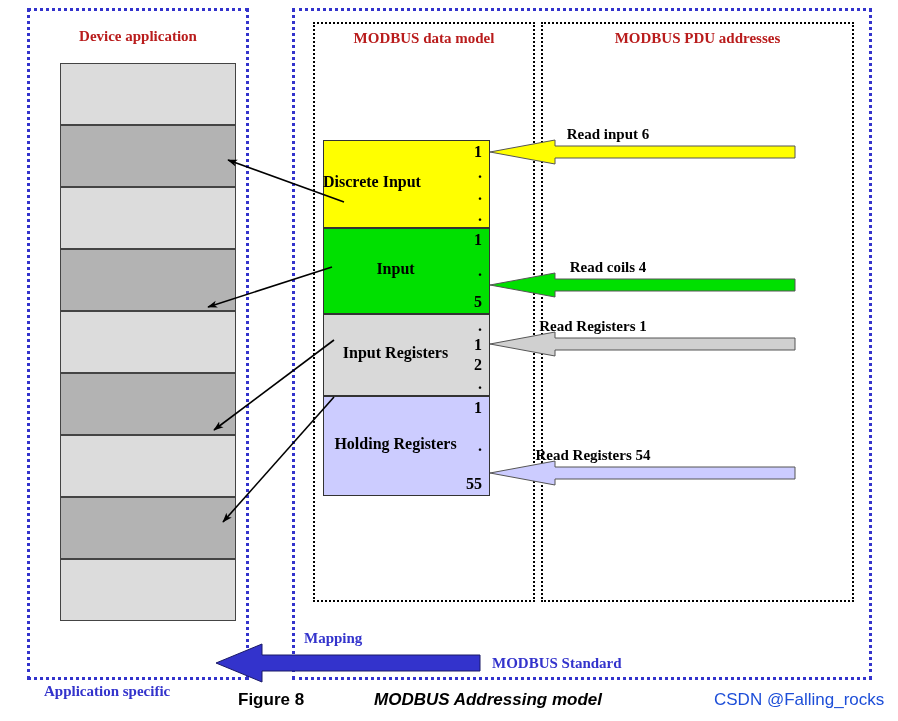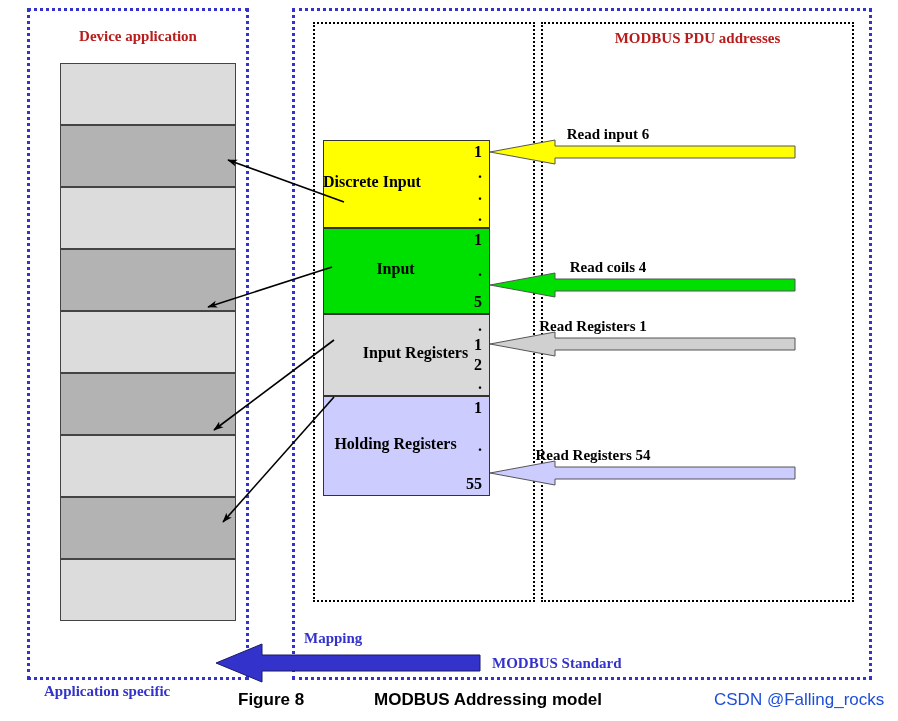--- a/index.html
+++ b/index.html
@@ -42,20 +42,21 @@
   <div class="blue-box" style="left:27px;top:8px;width:222px;height:672px;"></div>
 
   <div class="blue-box" style="left:292px;top:8px;width:580px;height:672px;"></div>
 
   <div class="black-box" style="left:313px;top:22px;width:222px;height:580px;"></div>
 
   <div class="black-box" style="left:541px;top:22px;width:313px;height:580px;"></div>
 
   <div class="hdr" style="left:27px;top:28px;width:222px;">Device application</div>
 
+  <div class="hdr" style="left:313px;top:30px;width:222px;">MODBUS data model</div>
 
   <div class="hdr" style="left:541px;top:30px;width:313px;">MODBUS PDU addresses</div>
 
   <div id="devstack">
       <div class="devbar" style="left: 60px; top: 63px; width: 176px; height: 62px; background: rgb(220, 220, 220);"></div>
       <div class="devbar" style="left: 60px; top: 125px; width: 176px; height: 62px; background: rgb(179, 179, 179);"></div>
       <div class="devbar" style="left: 60px; top: 187px; width: 176px; height: 62px; background: rgb(220, 220, 220);"></div>
       <div class="devbar" style="left: 60px; top: 249px; width: 176px; height: 62px; background: rgb(179, 179, 179);"></div>
       <div class="devbar" style="left: 60px; top: 311px; width: 176px; height: 62px; background: rgb(220, 220, 220);"></div>
       <div class="devbar" style="left: 60px; top: 373px; width: 176px; height: 62px; background: rgb(179, 179, 179);"></div>
@@ -74,21 +75,21 @@
         <div>.</div>
       </div>
       <div class="mblock" style="left: 323px; top: 228px; width: 167px; height: 86px; background: rgb(0, 224, 0);"></div>
       <div class="mlabel" style="left: 323px; width: 145px; text-align: center; top: 260px;">Input</div>
       <div class="mnum" style="left: 448px; width: 34px; top: 232px; height: 78px; display: flex; flex-direction: column; justify-content: space-between; align-items: flex-end;">
         <div>1</div>
         <div>.</div>
         <div>5</div>
       </div>
       <div class="mblock" style="left: 323px; top: 314px; width: 167px; height: 82px; background: rgb(217, 217, 217);"></div>
-      <div class="mlabel" style="left: 323px; width: 145px; text-align: center; top: 344px; margin-left: 20px;">Input Registers</div>
+      <div class="mlabel" style="left: 323px; width: 145px; text-align: center; top: 344px;">Input Registers</div>
       <div class="mnum" style="left: 448px; width: 34px; top: 318px; height: 74px; display: flex; flex-direction: column; justify-content: space-between; align-items: flex-end;">
         <div>.</div>
         <div>1</div>
         <div>2</div>
         <div>.</div>
       </div>
       <div class="mblock" style="left: 323px; top: 396px; width: 167px; height: 100px; background: rgb(204, 204, 255);"></div>
       <div class="mlabel" style="left: 323px; width: 145px; text-align: center; top: 435px;">Holding Registers</div>
       <div class="mnum" style="left: 448px; width: 34px; top: 400px; height: 92px; display: flex; flex-direction: column; justify-content: space-between; align-items: flex-end;">
         <div>1</div>
@@ -116,21 +117,21 @@
       <div class="readlabel" style="left: 593px; top: 447px; transform: translateX(-50%);">Read Registers 54</div>
     </div>
 
   <div class="blue-text" style="left:304px;top:630px;">Mapping</div>
 
   <div class="blue-text" style="left:44px;top:655px;margin-top:28px;">Application specific</div>
 
   <div class="blue-text" style="left:492px;top:655px;">MODBUS Standard</div>
 
   <div class="caption" style="left:238px;top:690px;">Figure 8</div>
-  <div class="caption" style="left:374px;top:690px;">MODBUS Addressing model</div>
+  <div class="caption" style="left:374px;top:690px;font-style:italic;">MODBUS Addressing model</div>
   <div class="watermark" style="left:714px;top:690px;">CSDN @Falling_rocks</div>
 
   <svg class="overlay" viewBox="0 0 898 721">
     <defs>
       <marker id="ah" markerWidth="11" markerHeight="11" refX="9.2" refY="4" orient="auto" markerUnits="userSpaceOnUse">
         <path d="M0,0.4 L10,4 L0,7.6 L2.6,4 Z" fill="#000"></path>
       </marker>
     </defs>
 
     <line x1="344" y1="202" x2="228" y2="160" stroke="#000" stroke-width="1.6" marker-end="url(#ah)"></line>

